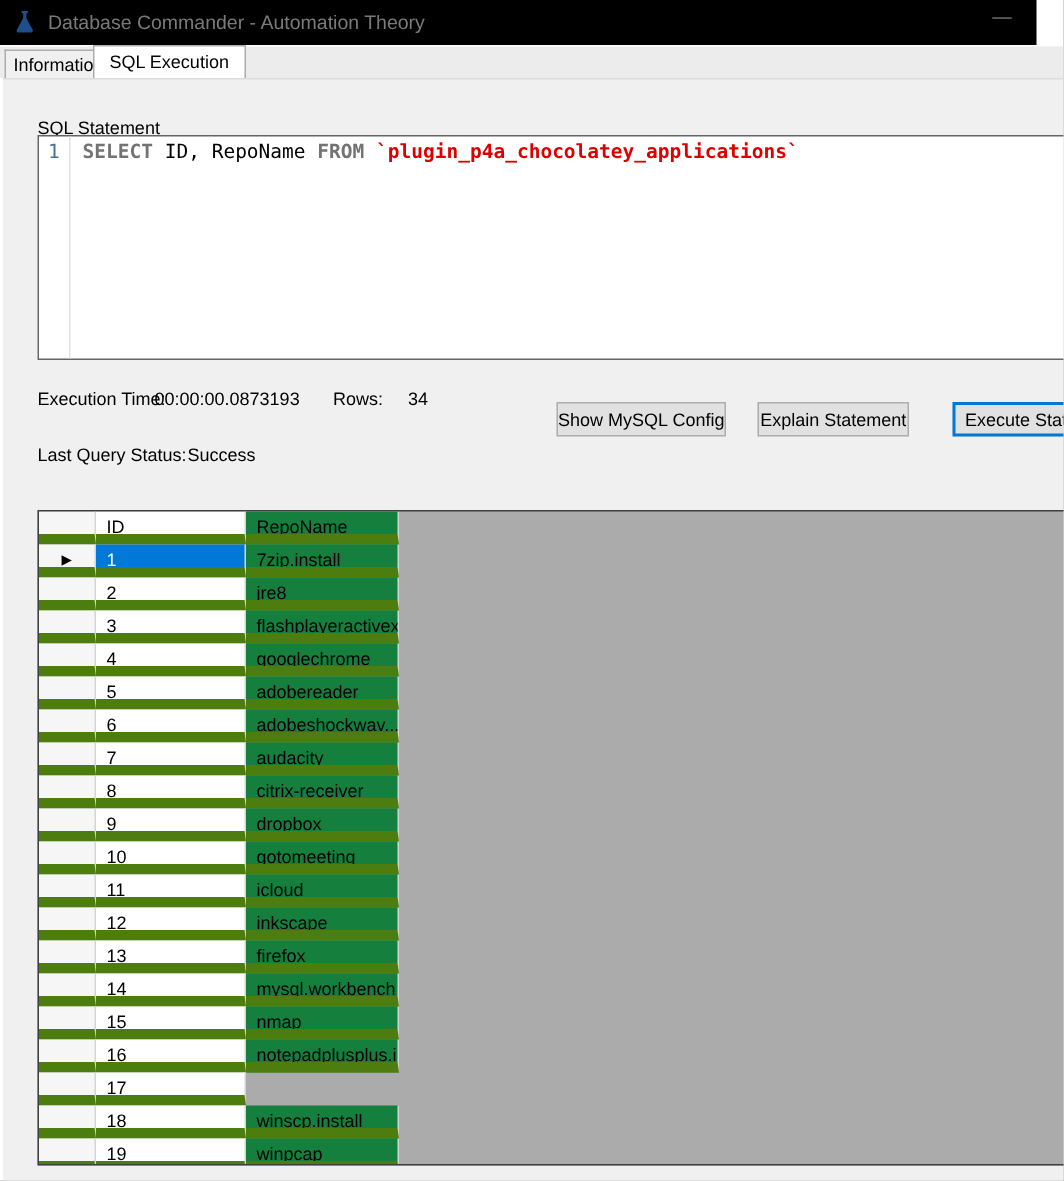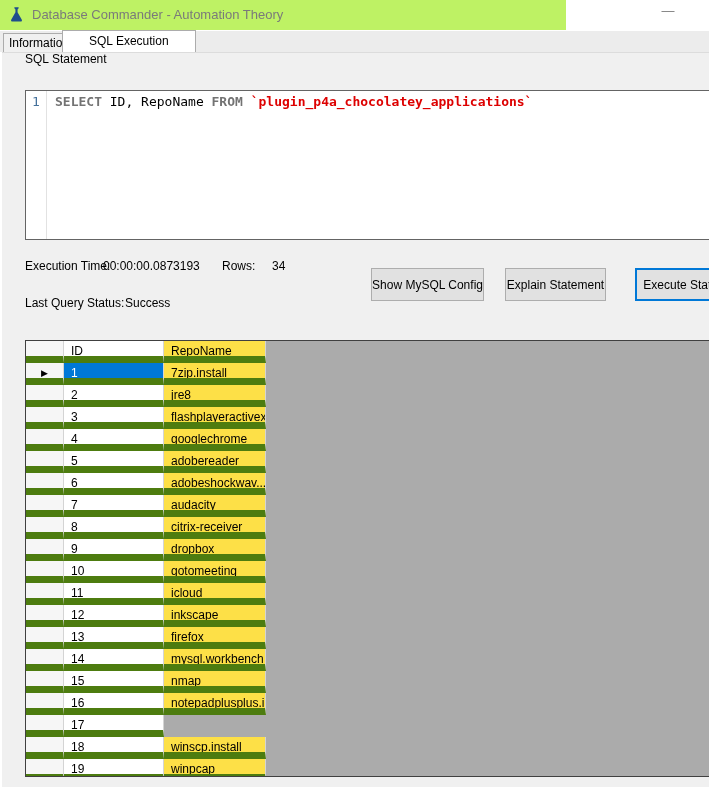--- a/index.html
+++ b/index.html
@@ -2,76 +2,76 @@
 <html><head>
 <meta charset="utf-8">
 <style>
   * { margin:0; padding:0; box-sizing:border-box; }
   html,body { width:709px; height:787px; }
   body {
     position:relative; overflow:hidden; background:#ffffff;
     font-family:"Liberation Sans", sans-serif; color:#000;
   }
   
-  .titlebar { position:absolute; left:0; top:0; width:566px; height:30px; background:#bef264; }
+  .titlebar { position:absolute; left:0; top:0; width:691px; height:30px; background:#000000; }
   .app-icon { position:absolute; left:8px; top:6px; width:17px; height:17px; }
   .title-text { position:absolute; left:32px; top:7px; font-size:13px; color:#7a7a7a; white-space:nowrap; }
   .min-btn { position:absolute; left:648px; top:0; width:40px; height:26px; text-align:center;
              color:#7a7a7a; font-size:13px; line-height:22px; cursor:default; }
   
   .tabstrip-band { position:absolute; left:0; top:31px; width:709px; height:21px; background:#ececec; }
   .tab { position:absolute; font-size:12px; text-align:center; border:1px solid #acacac; border-bottom:none; }
   .tab-inactive { left:3px; top:33px; height:19px; line-height:18px; padding:0 5px; background:#f0f0f0; }
-  .tab-active   { left:62px; top:30px; height:22px; line-height:21px; padding:0 26px; background:#ffffff; }
+  .tab-active   { left:62px; top:30px; height:22px; line-height:21px; padding:0 10px; background:#ffffff; }
   
   .tabpage { position:absolute; left:2px; top:52px; width:707px; height:735px; background:#f0f0f0; border-top:1px solid #dcdcdc; }
   .lbl { position:absolute; font-size:12px; color:#000; white-space:nowrap; }
   
   .sql-editor { position:absolute; left:25px; top:90px; width:690px; height:150px;
                 background:#fff; border:1px solid #646464; display:flex; }
   .gutter { width:21px; border-right:1px solid #e2e2e2; padding-top:3px; text-align:center;
             color:#44719b; font:13px "DejaVu Sans Mono", monospace; }
   .code { flex:1; padding:3px 0 0 8px; font:13px "DejaVu Sans Mono", monospace; white-space:pre; }
   .tok-keyword { color:#737373; font-weight:bold; }
   .tok-plain   { color:#000;text-align:right; }
   .tok-string  { color:#dd0000; font-weight:bold; }
   
-  .btn { position:absolute; height:33px; background:#e1e1e1; border:1px solid #adadad;
+  .btn { position:absolute; height:23px; background:#e1e1e1; border:1px solid #adadad;
          font-size:12px; font-family:"Liberation Sans", sans-serif; text-align:center; line-height:20px; }
   .btn-default { border:2px solid #0078d7; }
   
   .grid { position:absolute; left:25px; top:340px; width:690px; height:437px;
           background:#ababab; border:1px solid #404040; overflow:hidden; }
   .g-row { display:flex; height:22px; }
   .g-cell { font-size:12px; line-height:21px; overflow:hidden; white-space:nowrap;
             border-right:1px solid #d4d4d4; border-bottom:7px solid #4d7c0f; }
   .g-rowhdr { width:38px; background:#f6f6f6; text-align:center; color:#000; font-size:9px; line-height:21px; }
   .g-colhdr { background:#fcfcfc; padding-left:8px; }
   .g-id   { width:100px; background:#fff; padding-left:7px; }
-  .g-repo { width:102px; background:#fde047; padding-left:7px; }
+  .g-repo { width:102px; background:#15803d; padding-left:7px; }
   .g-selected { background:#0078d7 !important; color:#fff; }
 </style>
 </head>
 <body>
 
 <div class="titlebar">
   <svg class="app-icon" viewBox="0 0 16 16">
     <path d="M6 1.2h4v1l-1 1v2.6l4 7.2a1.15 1.15 0 0 1-1 1.7H4a1.15 1.15 0 0 1-1-1.7l4-7.2V3.2l-1-1z" fill="#1e4e8c"></path>
   </svg>
   <span class="title-text">Database Commander - Automation Theory</span>
   <div class="min-btn">—</div>
 </div>
 
 <div class="tabstrip-band"></div>
 <div class="tab tab-inactive">Information</div>
 <div class="tab tab-active">SQL Execution</div>
 
 <div class="tabpage"></div>
 
-<span class="lbl" style="left:25px; top:52px;">SQL Statement</span>
+<span class="lbl" style="left:25px; top:78px;">SQL Statement</span>
 
 <div class="sql-editor">
   <div class="gutter">
     <span>1</span>
   </div>
   <div class="code" id="sql-code"><span class="tok-keyword">SELECT</span><span class="tok-plain"> ID, RepoName </span><span class="tok-keyword">FROM</span><span class="tok-plain"> </span><span class="tok-string">`plugin_p4a_chocolatey_applications`</span></div>
 </div>
 
 <span class="lbl" style="left:25px; top:259px;">Execution Time:</span>
 <span class="lbl" style="left:103px; top:259px;">00:00:00.0873193</span>

